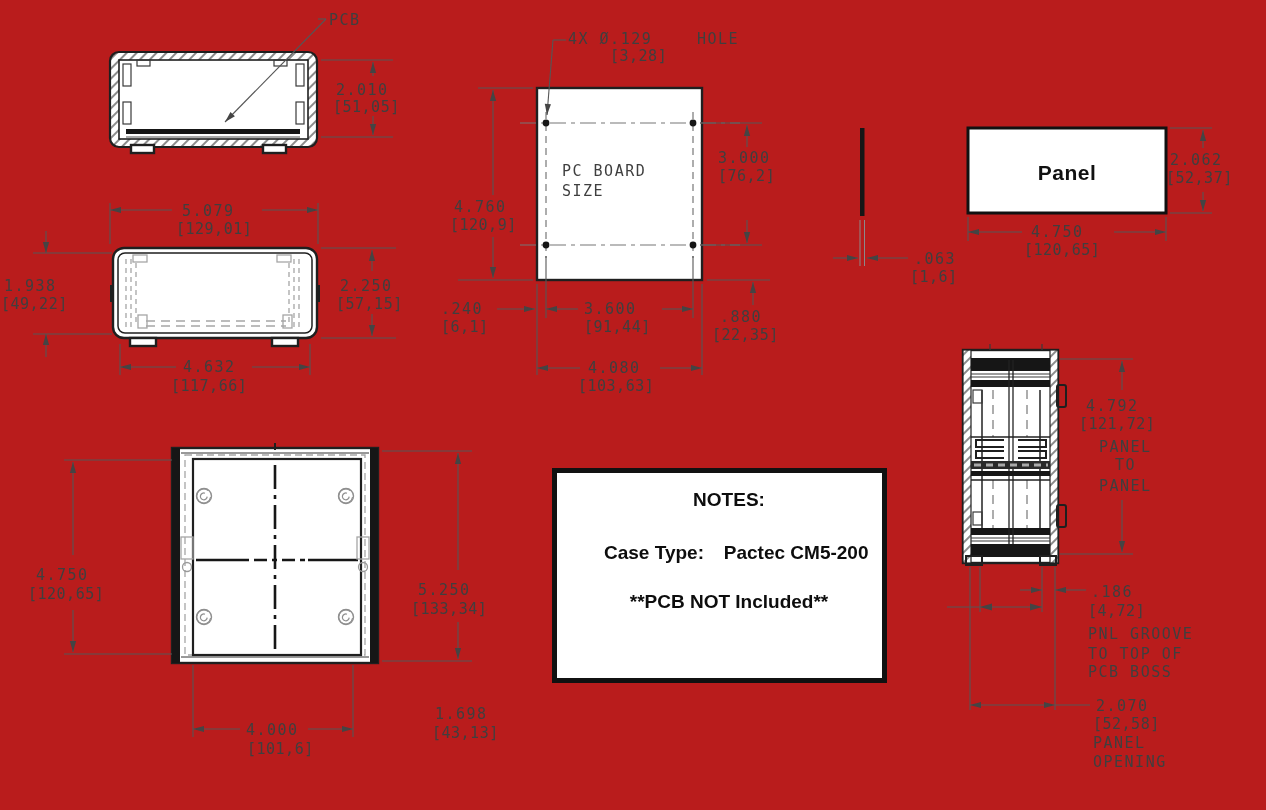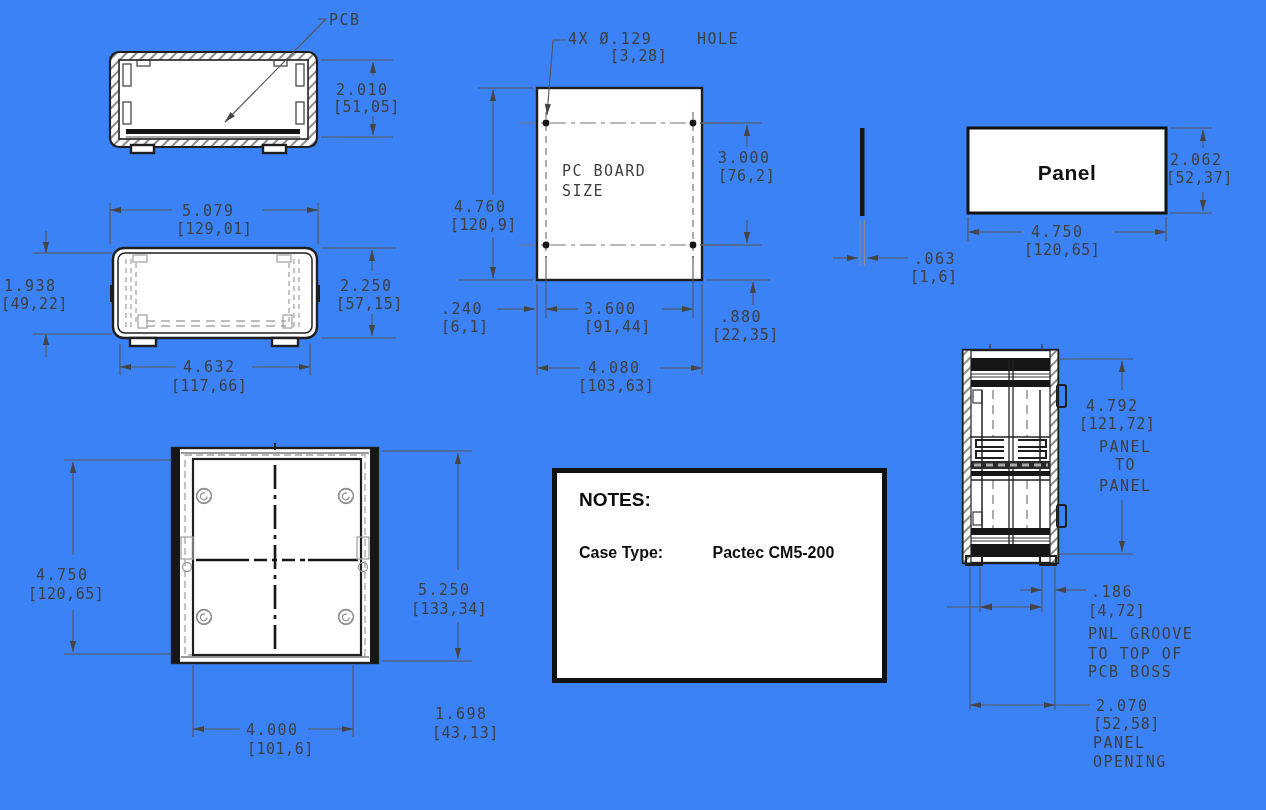--- a/index.html
+++ b/index.html
@@ -1,34 +1,34 @@
 <!DOCTYPE html>
 <html><head>
 <meta charset="utf-8">
 <style>
   html,body{margin:0;padding:0;background:#ffffff;}
-  .stage{position:relative;width:1266px;height:810px;background:#3b82f6;overflow:hidden;
-         font-family:"DejaVu Sans Mono",monospace;}
+  .stage{position:relative;width:1266px;height:810px;background:#b91c1c;overflow:hidden;
+         font-family:"DejaVu Sans Mono",monospace;text-align:center;}
   svg{position:absolute;left:0;top:0;}
   svg text.dim{font-family:"DejaVu Sans Mono",monospace;font-size:15px;fill:#3f3f3f;letter-spacing:1.5px;}
   svg text.mm{letter-spacing:0.5px;}
   svg text.panel-label{font-family:"Liberation Sans",sans-serif;font-size:21px;font-weight:bold;fill:#111;letter-spacing:0.5px;}
   .geo{stroke:#1f1f1f;stroke-width:2;fill:none;}
   .geo2{stroke:#1f1f1f;stroke-width:2.4;fill:#fff;}
   .thin{stroke:#3a3a3a;stroke-width:1.2;fill:none;}
   .dimln{stroke:#565656;stroke-width:1.1;fill:none;}
   .dashg{stroke:#a6a6a6;stroke-width:1.3;fill:none;}
   .dashd{stroke:#777;stroke-width:1.2;fill:none;}
   .blackf{fill:#161616;stroke:none;}
   
   .notes{position:absolute;left:552px;top:468px;width:335px;height:215px;box-sizing:border-box;
          border:5px solid #111;background:#fff;font-family:"Liberation Sans",sans-serif;
          font-weight:bold;color:#0d0d0d;padding:16px 3px 0 22px;}
   .notes .title{font-size:19px;margin:0 0 30px 0;}
-  .notes .row{font-size:16px;line-height:24px;white-space:nowrap;}
+  .notes .row{font-size:19px;line-height:24px;white-space:nowrap;}
   .notes .row .lbl{display:inline-block;width:129px;}
   .notes .foot{font-size:19px;margin-top:26px;}
 </style>
 </head>
 <body>
 
 <div class="stage">
 <svg width="1266" height="810" viewBox="0 0 1266 810">
   <defs>
     <marker id="arr" viewBox="0 0 12 8" refX="12" refY="4" markerWidth="12" markerHeight="8" markerUnits="userSpaceOnUse" orient="auto-start-reverse">
@@ -327,14 +327,15 @@
     <text class="dim" x="1093" y="767">OPENING</text>
   </g>
 </svg>
 
 <div class="notes">
   <div class="title">NOTES:</div>
   <div class="row">
     <span class="lbl">Case Type:</span>
     <span class="val">Pactec CM5-200</span>
   </div>
+  <div class="foot">**PCB NOT Included**</div>
 </div>
 </div>
 
 </body></html>

